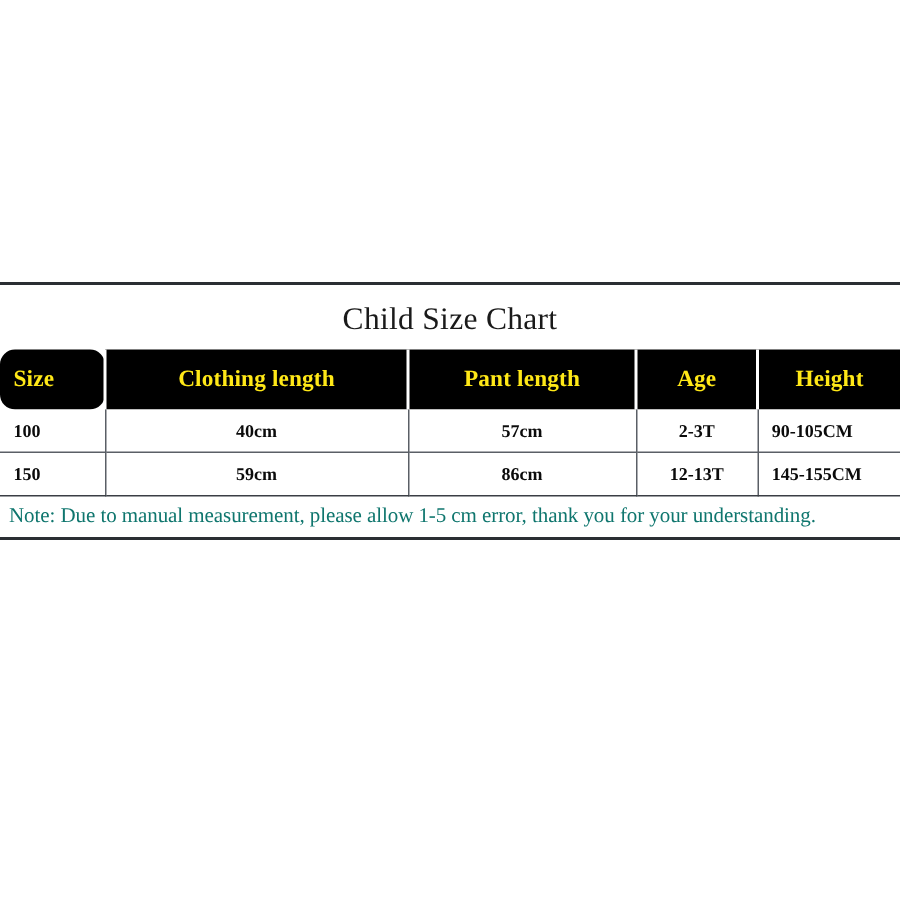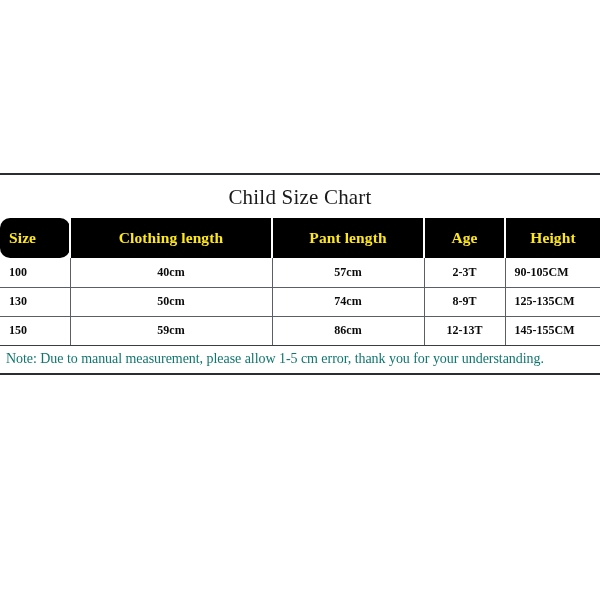--- a/index.html
+++ b/index.html
@@ -135,27 +135,20 @@
 
       <tbody>
         <tr>
           <td class="align-left">100</td>
           <td class="align-center">40cm</td>
           <td class="align-center">57cm</td>
           <td class="align-center">2-3T</td>
           <td class="align-left">90-105CM</td>
         </tr>
         <tr>
-          <td class="align-left">130</td>
-          <td class="align-center">50cm</td>
-          <td class="align-center">74cm</td>
-          <td class="align-center">8-9T</td>
-          <td class="align-left">125-135CM</td>
-        </tr>
-        <tr>
           <td class="align-left">150</td>
           <td class="align-center">59cm</td>
           <td class="align-center">86cm</td>
           <td class="align-center">12-13T</td>
           <td class="align-left">145-155CM</td>
         </tr>
       </tbody>
 
       <tfoot>
         <tr>

